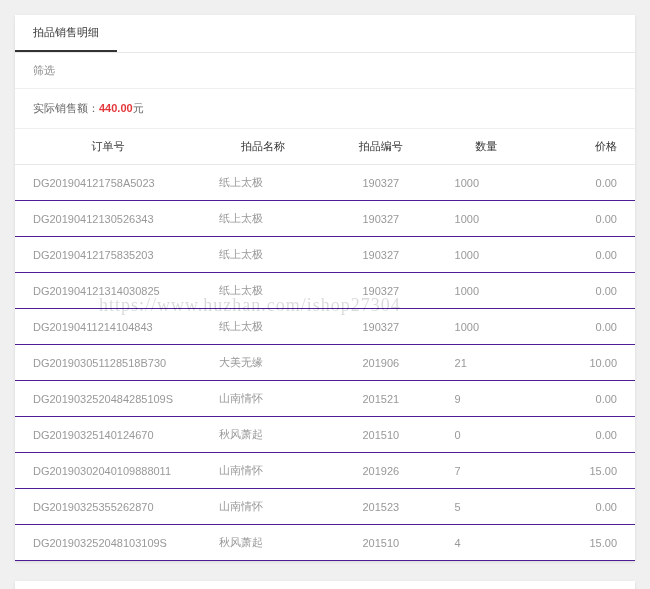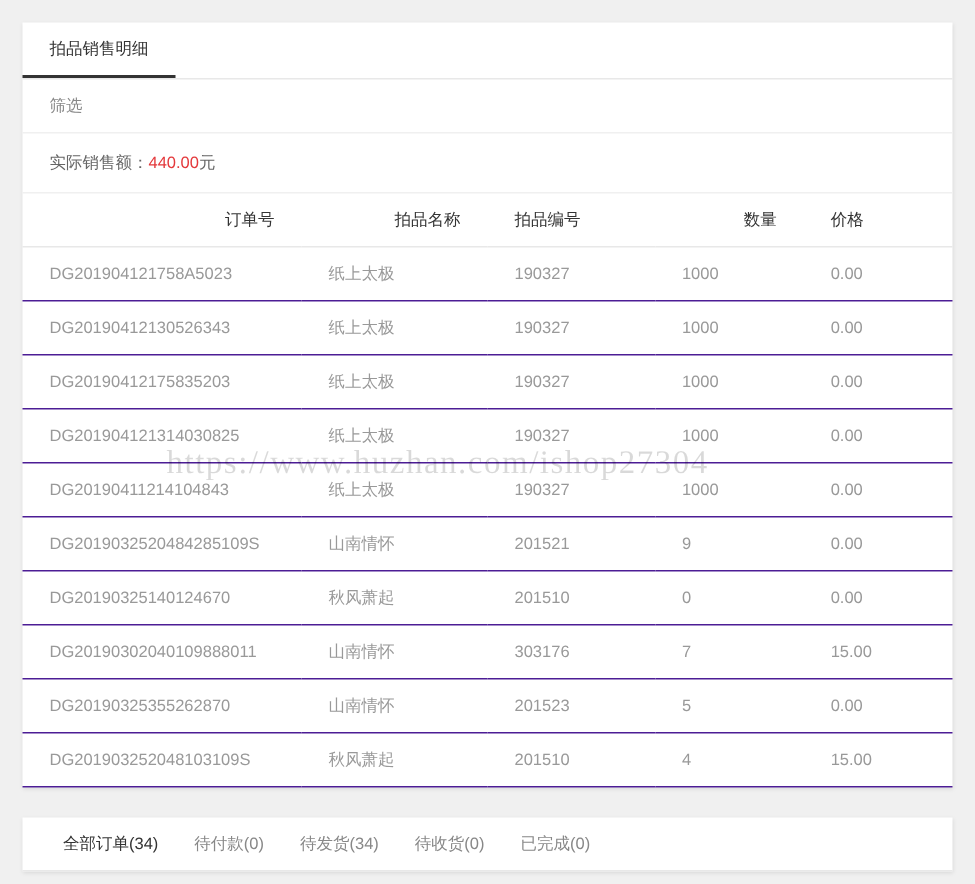--- a/index.html
+++ b/index.html
@@ -3,30 +3,30 @@
 <meta charset="utf-8">
 <style>
 *{box-sizing:border-box;margin:0;padding:0;font-family:"Microsoft YaHei",Arial,sans-serif}
 body{background:#f0f0f0;padding:15px;font-size:11px;color:#666}
 .panel{background:#fff;margin-bottom:20px;box-shadow:0 1px 3px rgba(0,0,0,0.1)}
 .tabs{display:flex;border-bottom:1px solid #e8e8e8}
 .tab{padding:10px 18px;font-size:11px;color:#888;cursor:pointer}
 .tab.active{color:#333;border-bottom:2px solid #333;font-weight:500}
 .sub-header{padding:10px 18px;font-size:11px;color:#888;border-bottom:1px solid #f0f0f0}
 .total-row{padding:12px 18px;font-size:11px;color:#666;border-bottom:1px solid #f0f0f0}
-.total-amt{color:#e4393c;font-weight:400}
+.total-amt{color:#e4393c;font-weight:700}
 table{width:100%;border-collapse:collapse}
-th{text-align:right;padding:10px 18px;font-size:11px;font-weight:500;color:#333;border-bottom:1px solid #e8e8e8}
+th{text-align:center;padding:10px 18px;font-size:11px;font-weight:500;color:#333;border-bottom:1px solid #e8e8e8}
 td{padding:10px 18px;font-size:11px;color:#999;border-bottom:1px solid #4c1d95}
 th:nth-child(1),td:nth-child(1){width:30%}
 th:nth-child(2),td:nth-child(2){width:20%}
-th:nth-child(3),td:nth-child(3){width:18%;text-align:left}
+th:nth-child(3),td:nth-child(3){width:18%;text-align:center}
 th:nth-child(4),td:nth-child(4){width:16%;}
-th:nth-child(5),td:nth-child(5){width:16%;text-align:left}
-.watermark{position:absolute;top:280px;left:96px;font-size:22px;color:rgba(0,0,0,0.15);font-family:Georgia,serif;pointer-events:none;letter-spacing:1px}
+th:nth-child(5),td:nth-child(5){width:16%;text-align:right}
+.watermark{position:absolute;top:280px;left:84px;font-size:18px;color:rgba(0,0,0,0.15);font-family:Georgia,serif;pointer-events:none;letter-spacing:1px}
 .tabs2{display:flex;padding:0 15px;border-bottom:1px solid #e8e8e8}
 .tab2{padding:10px 12px;font-size:11px;color:#888;cursor:pointer}
 .tab2.active{color:#333}
 .rel{position:relative}
 </style>
 </head>
 <body>
 
 <div class="panel rel">
   <div class="tabs">
@@ -76,37 +76,44 @@
           <td>0.00</td>
         </tr>
         <tr>
           <td>DG20190411214104843</td>
           <td>纸上太极</td>
           <td>190327</td>
           <td>1000</td>
           <td>0.00</td>
         </tr>
         <tr>
+          <td>DG201903051128518B730</td>
+          <td>大美无缘</td>
+          <td>201906</td>
+          <td>21</td>
+          <td>10.00</td>
+        </tr>
+        <tr>
           <td>DG2019032520484285109S</td>
           <td>山南情怀</td>
           <td>201521</td>
           <td>9</td>
           <td>0.00</td>
         </tr>
         <tr>
           <td>DG20190325140124670</td>
           <td>秋风萧起</td>
           <td>201510</td>
           <td>0</td>
           <td>0.00</td>
         </tr>
         <tr>
           <td>DG20190302040109888011</td>
           <td>山南情怀</td>
-          <td>303176</td>
+          <td>201926</td>
           <td>7</td>
           <td>15.00</td>
         </tr>
         <tr>
           <td>DG20190325355262870</td>
           <td>山南情怀</td>
           <td>201523</td>
           <td>5</td>
           <td>0.00</td>
         </tr>

